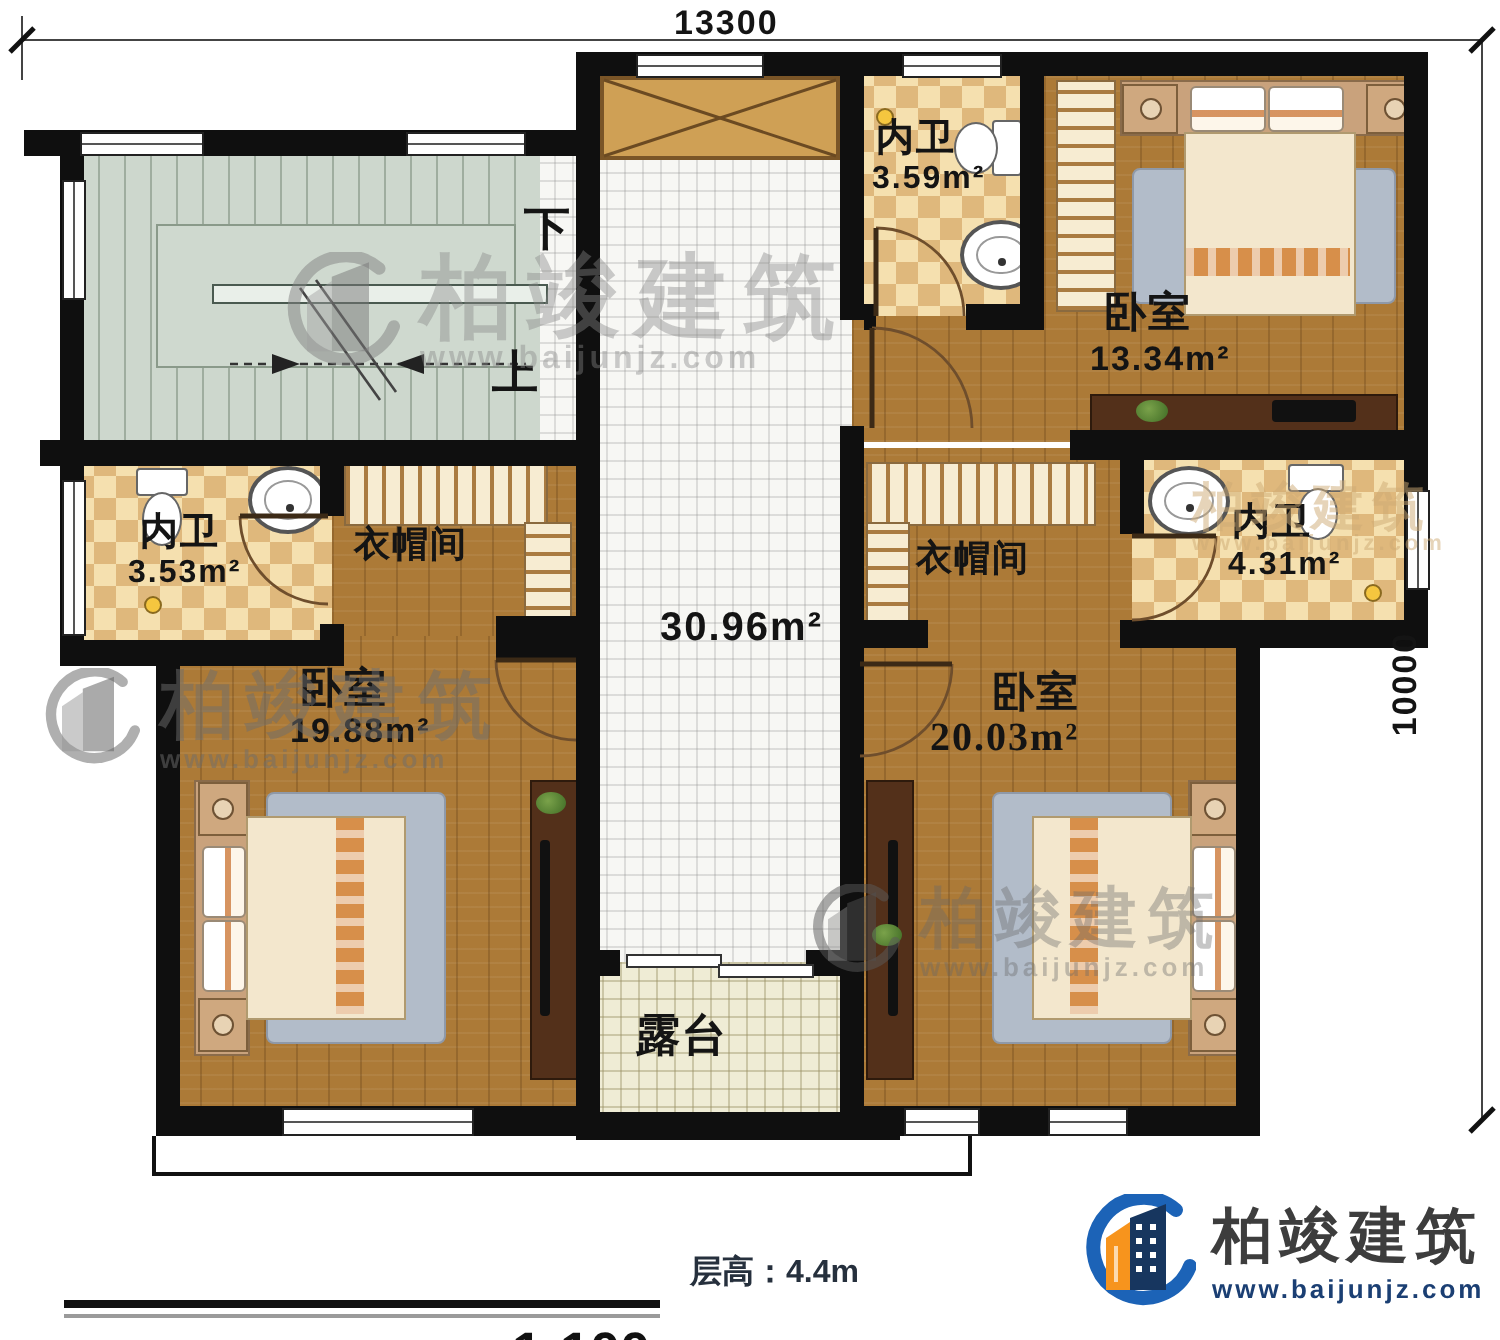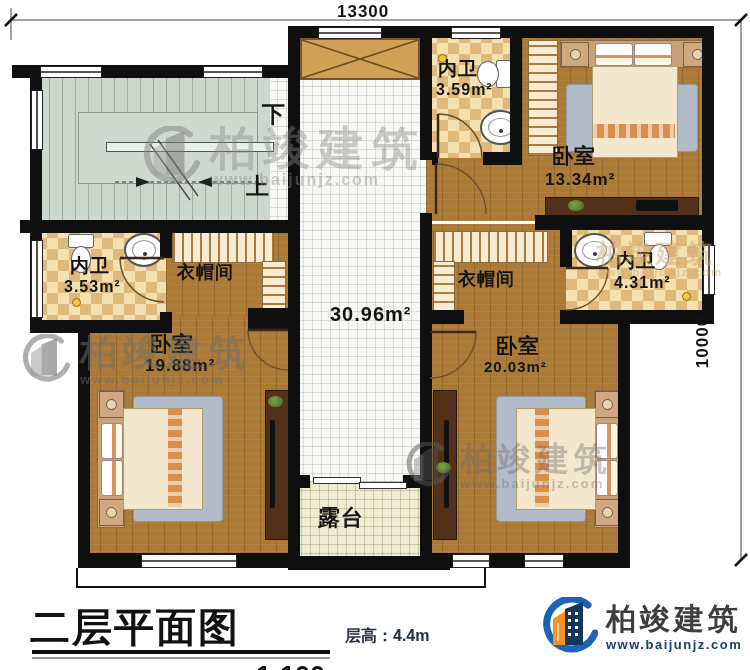--- a/index.html
+++ b/index.html
@@ -278,21 +278,21 @@
 
   <div class="lbl" style="left:70px;top:253px;font-size:19px;">内卫</div>
   <div class="lbl" style="left:64px;top:278px;font-size:16px;">3.53m²</div>
 
   <div class="lbl" style="left:177px;top:260px;font-size:18px;">衣帽间</div>
 
   <div class="lbl" style="left:150px;top:330px;font-size:21px;">卧室</div>
   <div class="lbl" style="left:145px;top:356px;font-size:17px;">19.88m²</div>
 
   <div class="lbl" style="left:496px;top:332px;font-size:21px;">卧室</div>
-  <div class="lbl" style="left:484px;top:358px;font-size:15px;">20.03m²</div>
+  <div class="lbl" style="left:465px;top:358px;font-size:20px;font-family:Liberation Serif, serif;">20.03m²</div>
 
   <div class="lbl" style="left:318px;top:503px;font-size:22px;">露台</div>
 
   <div class="wm" style="left:138px;top:124px;color:rgba(135,135,135,.42);">
     <svg width="62" height="62" viewBox="0 0 60 60">
       <path d="M50,8 A25,25 0 1 0 57,36" stroke="rgba(130,130,130,.5)" stroke-width="6" fill="none" stroke-linecap="round"></path>
       <polygon points="27,12 45,5 45,48 27,48" fill="rgba(120,120,120,.5)"></polygon>
       <polygon points="15,22 27,14 27,48 15,48" fill="rgba(160,160,160,.45)"></polygon>
     </svg>
     <div class="col">
@@ -325,21 +325,20 @@
     </div>
   </div>
 
   <div class="wm" style="left:596px;top:240px;color:rgba(205,170,115,.5);">
     <div class="col">
       <span class="n" style="font-size:26px;letter-spacing:4px;">柏竣建筑</span>
       <span class="u" style="font-size:11px;">www.baijunjz.com</span>
     </div>
   </div>
 
-  <div class="tb-title">二层平面图</div>
   <div class="tb-scale">1:100</div>
   <div class="tb-line1"></div>
   <div class="tb-line2"></div>
 
   <div class="tb-info" style="top:626px;">
     <span>层高：</span><span>4.4m</span>
   </div>
 
   <div class="logo">
     <svg width="60" height="60" viewBox="0 0 60 60">

